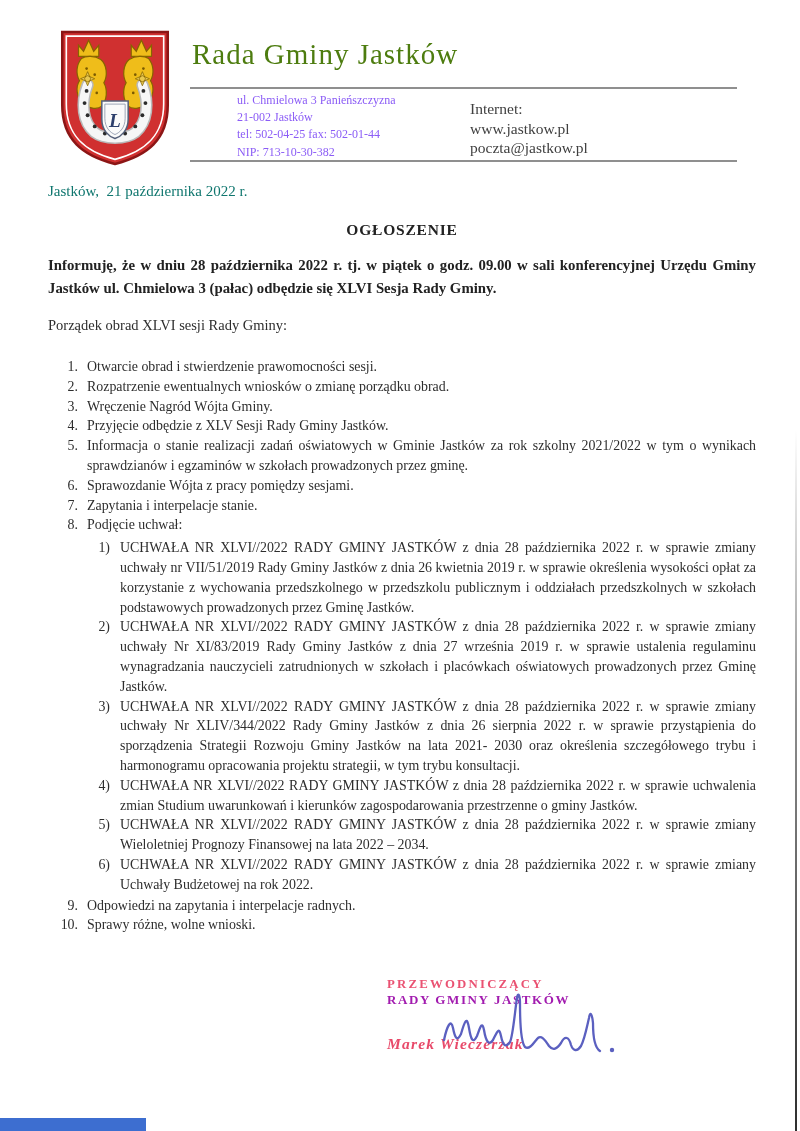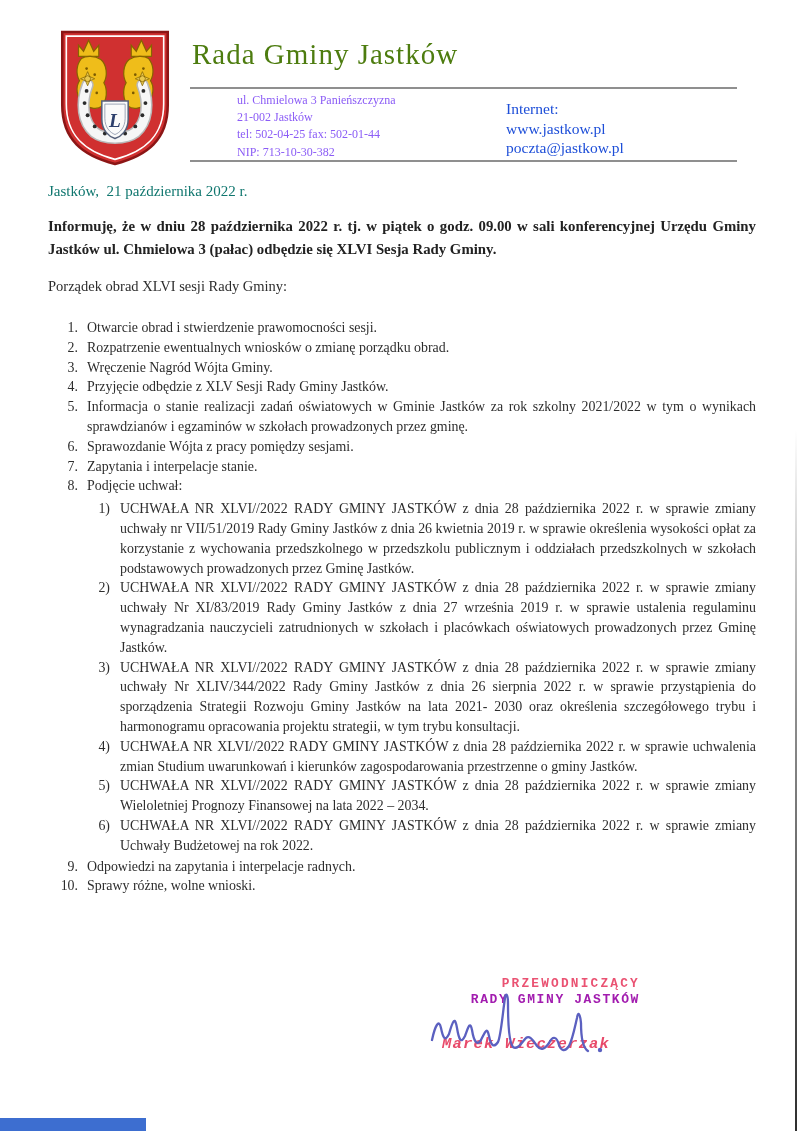--- a/index.html
+++ b/index.html
@@ -6,37 +6,37 @@
   .page{position:relative;width:800px;height:1131px;background:#ffffff;overflow:hidden;
         font-family:"Liberation Serif","DejaVu Serif",serif;color:#2d2d2d;}
 
   
   .crest{position:absolute;left:54px;top:26px;width:122px;height:142px;}
   .org-name{position:absolute;left:192px;top:38px;font-size:29px;letter-spacing:1px;color:#4d7c0f;}
   .rule{position:absolute;left:190px;width:547px;height:2px;background:#8f8f8f;}
   .rule.top{top:87px;}
   .rule.bottom{top:160px;}
   .addr-left{position:absolute;left:193px;top:92px;font-size:12px;line-height:17.2px;color:#8b5cf6;margin-left:44px;}
-  .addr-right{position:absolute;left:470px;top:99px;font-size:15.5px;line-height:19.5px;color:#1d4ed8;margin-left:36px;}
+  .addr-right{position:absolute;left:470px;top:99px;font-size:15.5px;line-height:19.5px;color:#404040;}
 
   
   .doc-body{position:absolute;left:48px;top:183px;width:708px;}
   .dateline{font-size:15px;white-space:pre-wrap;color:#0f766e;}
   .title{text-align:center;font-weight:bold;font-size:15.5px;letter-spacing:.8px;margin-top:21px;color:#222;}
   .intro{margin-top:15px;font-weight:bold;font-size:14.8px;line-height:23px;text-align:justify;color:#222;}
   .agenda-heading{margin-top:17px;font-size:14.5px;}
   .agenda{margin-top:23px;font-size:13.9px;line-height:19.8px;}
   .li{display:flex;}
   .li .num{flex:0 0 30px;text-align:right;padding-right:9px;}
   .li .txt{flex:1;text-align:justify;}
   .sub{margin:3px 0 1px 38px;}
   .sub .li .num{flex:0 0 24px;padding-right:10px;}
 
   
-  .signature{position:absolute;left:375px;top:976px;width:265px;text-align:right;font-family:Liberation Mono, monospace;}
+  .signature{position:absolute;left:387px;top:976px;width:265px;text-align:left;}
   .stamp-line1{font-size:12.8px;font-weight:bold;letter-spacing:2.2px;color:#ea5272;line-height:16px;}
   .stamp-line2{font-size:13px;font-weight:bold;letter-spacing:1.6px;color:#a21caf;line-height:16px;}
   .sig-svg{position:absolute;left:48px;top:12px;width:195px;height:72px;z-index:2;}
   .sig-name{margin-top:27px;font-style:italic;font-weight:bold;font-size:15.5px;
             letter-spacing:1.2px;color:#e84a6a;padding-right:30px;}
 
   
   .edge-line{position:absolute;right:3px;top:430px;width:2px;height:701px;
              background:linear-gradient(to bottom,rgba(60,60,60,0),rgba(50,50,50,.55) 40%,rgba(35,35,35,.95));}
   .bottom-bar{position:absolute;left:0;bottom:0;width:146px;height:13px;background:#3d6ed0;}
@@ -110,20 +110,21 @@
   <div class="addr-right">
     <div>Internet:</div>
     <div>www.jastkow.pl</div>
     <div>poczta@jastkow.pl</div>
   </div>
 
   <div class="rule bottom"></div>
 
   <div class="doc-body">
     <div class="dateline">Jastków,  21 października 2022 r.</div>
+    <div class="title">OGŁOSZENIE</div>
     <div class="intro">Informuję, że w dniu  28 października 2022 r. tj. w piątek o godz. 09.00 w sali konferencyjnej Urzędu Gminy Jastków ul. Chmielowa 3 (pałac) odbędzie się XLVI Sesja Rady Gminy.</div>
     <div class="agenda-heading">Porządek obrad XLVI sesji Rady Gminy:</div>
 
     <div class="agenda">
       <div class="li">
         <span class="num">1.</span>
         <span class="txt">Otwarcie obrad  i stwierdzenie prawomocności sesji.</span>
       </div>
       <div class="li">
         <span class="num">2.</span>

